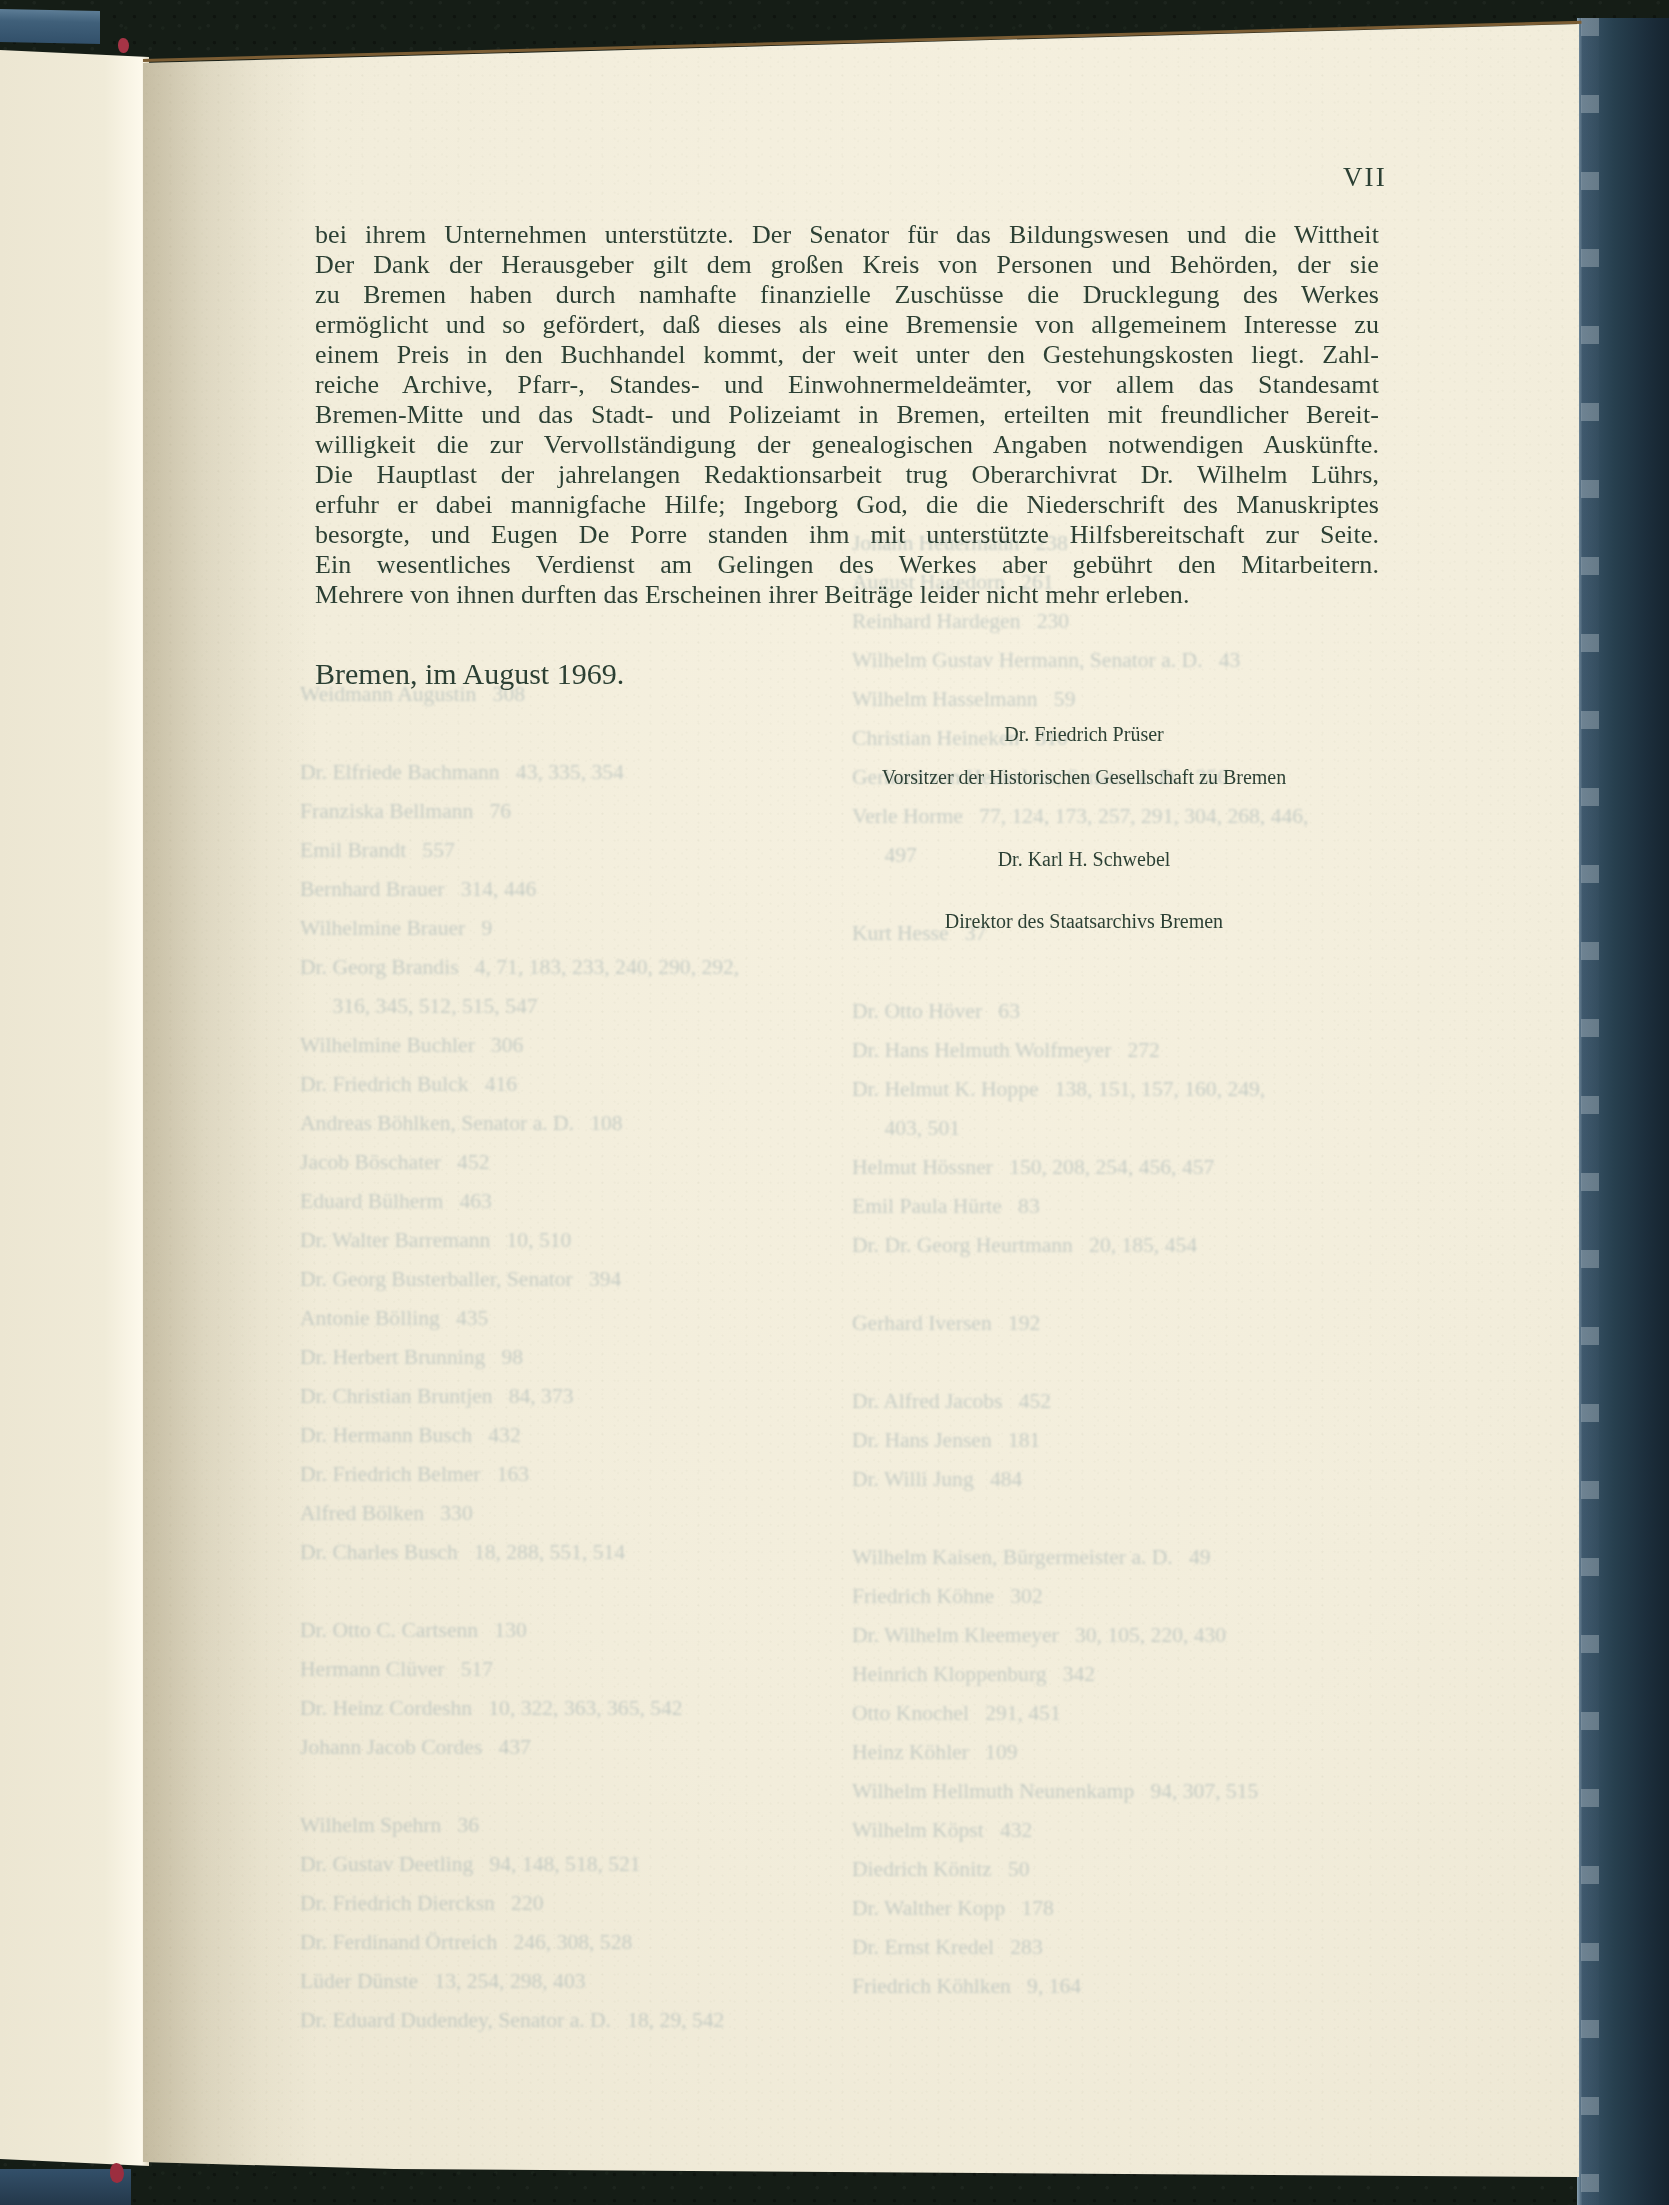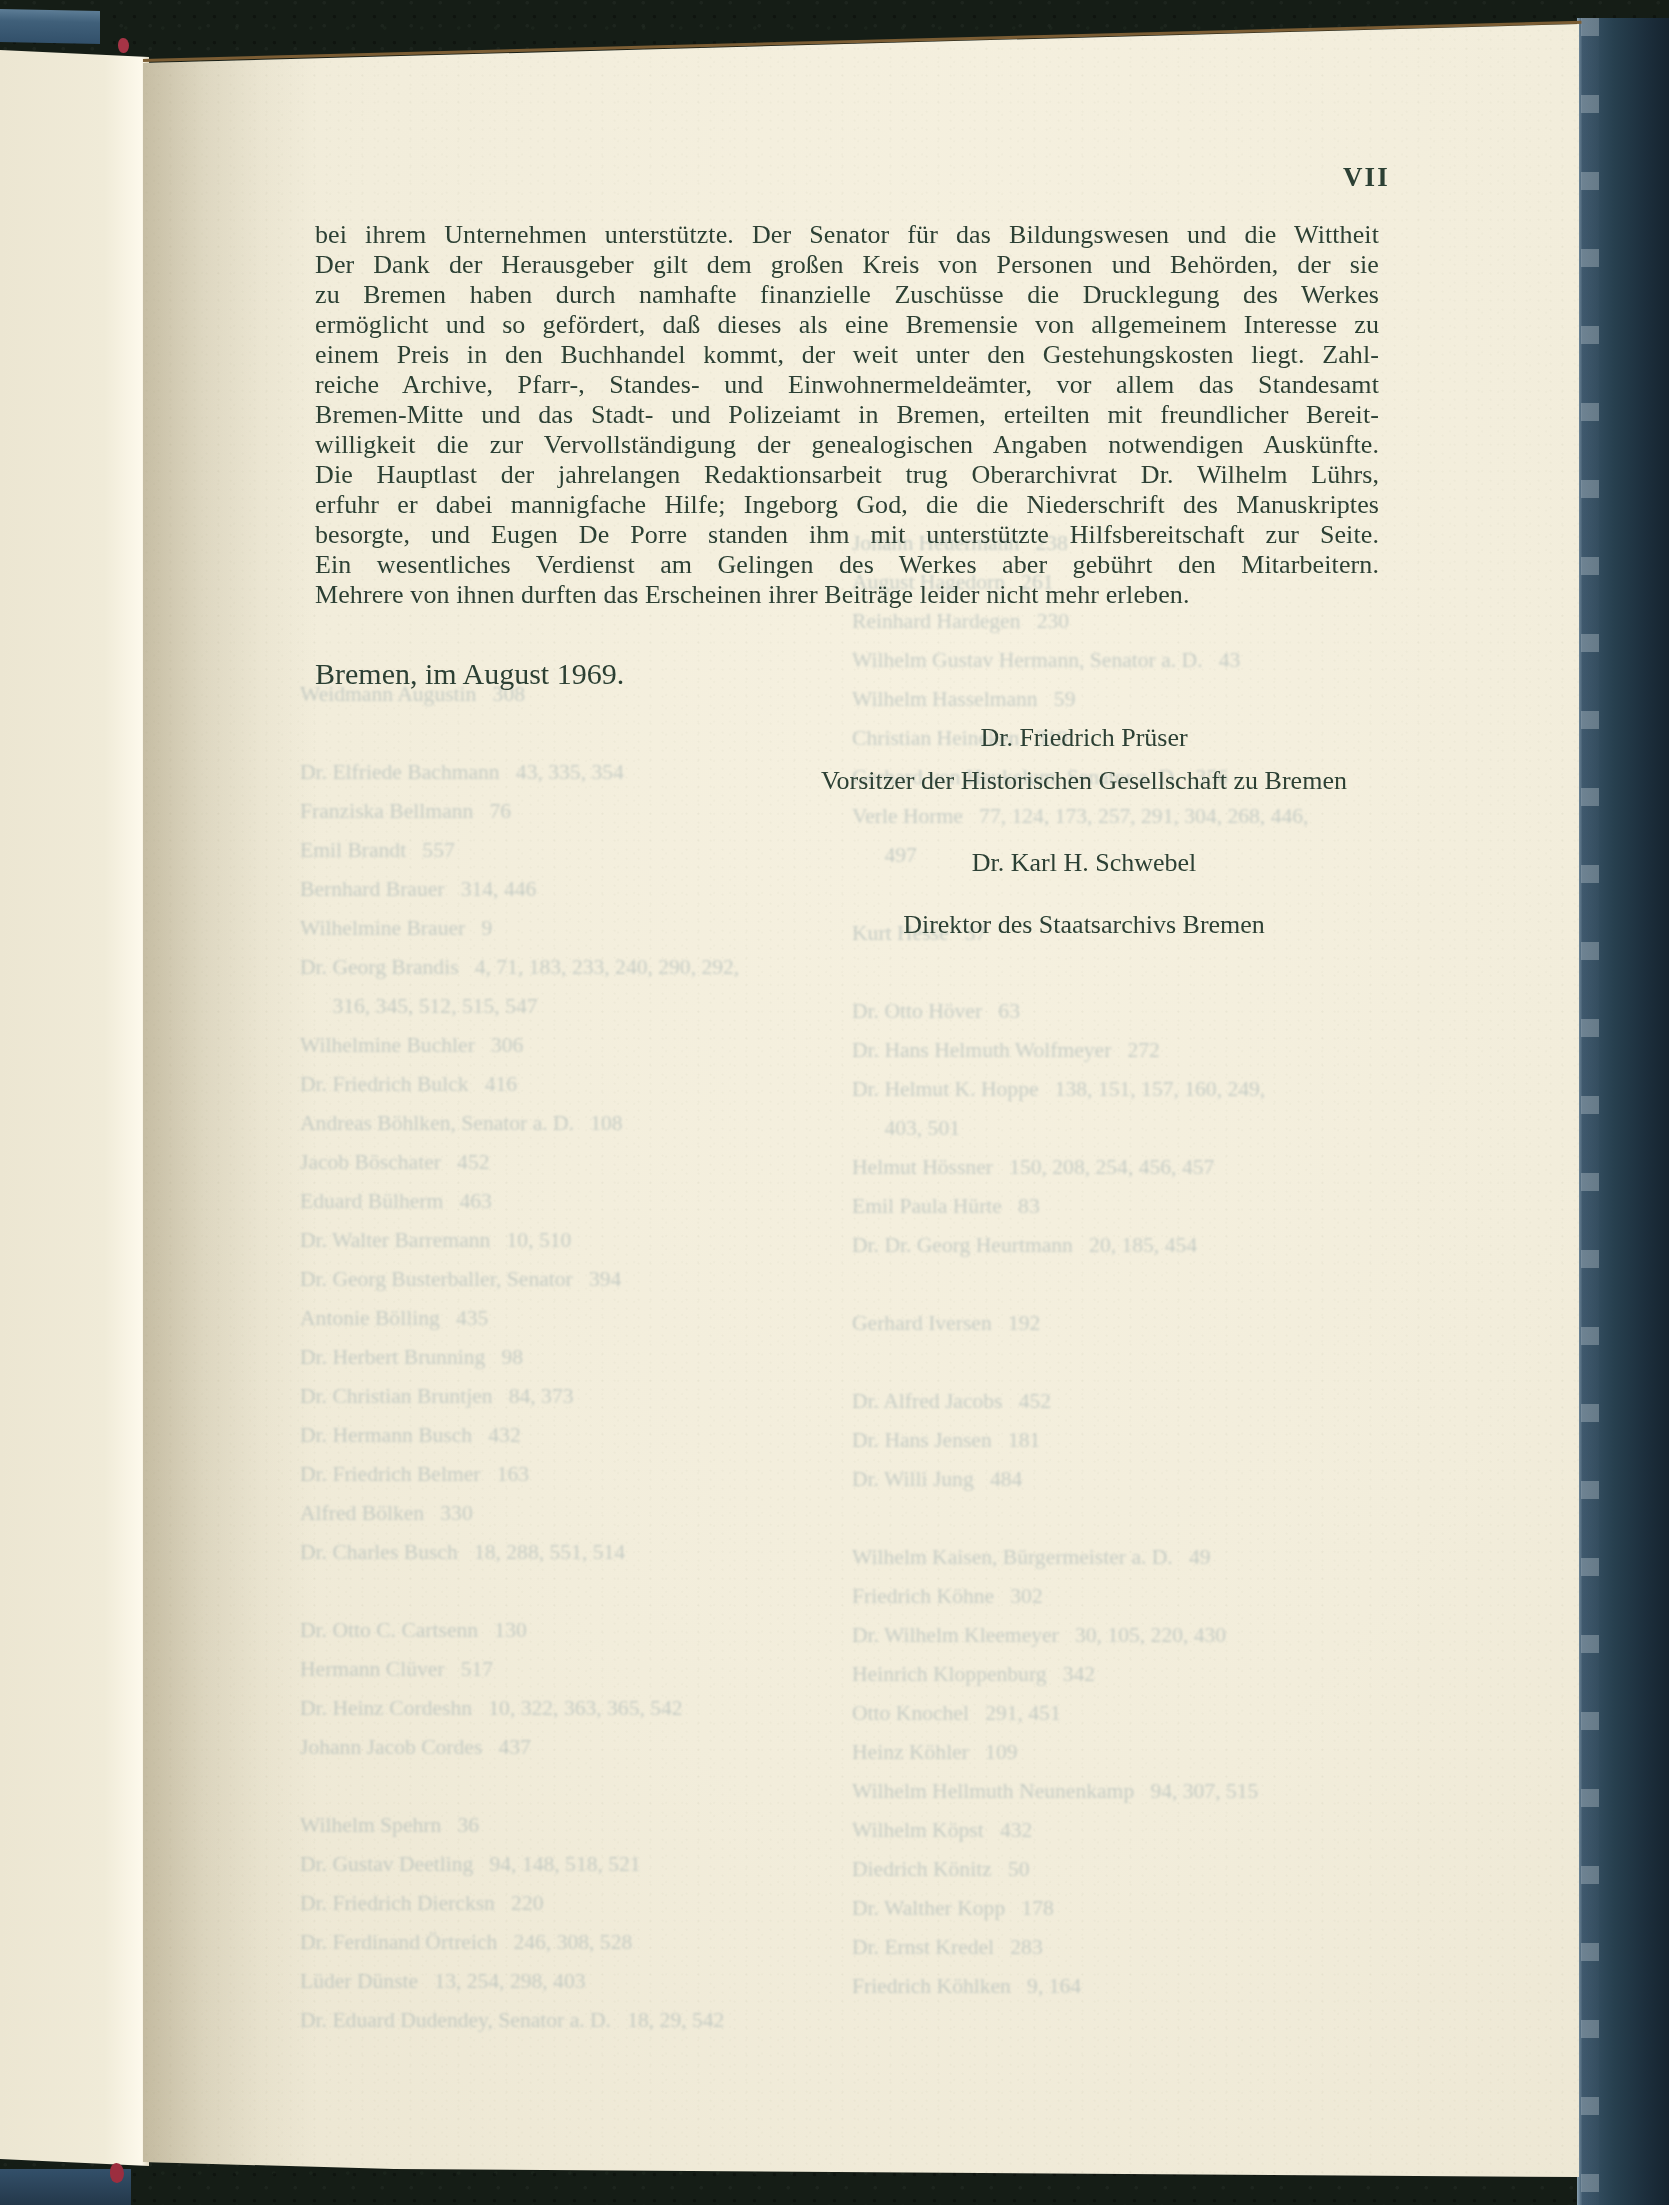--- a/index.html
+++ b/index.html
@@ -56,21 +56,21 @@
   .ghost-right{left:709px;top:524px;width:613px;height:1519px;}
 
   
   .ink{color:#2c4034;}
   .page-number{position:absolute;left:1200px;top:162px;font-size:27px;letter-spacing:2.1px;}
   .paragraph{position:absolute;left:172px;top:220px;width:1064px;
     font-size:26px;line-height:30px;letter-spacing:0.1px;}
   .pline{text-align:justify;text-align-last:justify;}
   .pline.final{text-align-last:left;}
   .date-line{position:absolute;left:172px;top:657px;font-size:30px;}
-  .sig{position:absolute;left:941px;transform:translateX(-50%);white-space:nowrap;font-size:26px;}
+  .sig{position:absolute;left:941px;transform:translateX(-50%);white-space:nowrap;font-size:20px;}
   .sig-name-1{top:723px;}
   .sig-title-1{top:766px;}
   .sig-name-2{top:848px;}
   .sig-title-2{top:910px;}
 
   
   .speck{position:absolute;border-radius:45% 55% 50% 50%;}
   .speck-top{left:118px;top:38px;width:11px;height:15.3px;background:#a63446;}
   .speck-bottom{left:110px;top:2163px;width:14px;height:19.5px;background:#9c2e3f;}
 </style>
@@ -87,21 +87,21 @@
   <div class="page-top-line"></div>
 
   <div class="main-page">
     <div class="page-grain"></div>
 
     <div class="ghost-col ghost-left" id="ghost-left"><div class="gline">Weidmann Augustin   308</div><div class="gline">&nbsp;</div><div class="gline">Dr. Elfriede Bachmann   43, 335, 354</div><div class="gline">Franziska Bellmann   76</div><div class="gline">Emil Brandt   557</div><div class="gline">Bernhard Brauer   314, 446</div><div class="gline">Wilhelmine Brauer   9</div><div class="gline">Dr. Georg Brandis   4, 71, 183, 233, 240, 290, 292,</div><div class="gline">      316, 345, 512, 515, 547</div><div class="gline">Wilhelmine Buchler   306</div><div class="gline">Dr. Friedrich Bulck   416</div><div class="gline">Andreas Böhlken, Senator a. D.   108</div><div class="gline">Jacob Böschater   452</div><div class="gline">Eduard Bülherm   463</div><div class="gline">Dr. Walter Barremann   10, 510</div><div class="gline">Dr. Georg Busterballer, Senator   394</div><div class="gline">Antonie Bölling   435</div><div class="gline">Dr. Herbert Brunning   98</div><div class="gline">Dr. Christian Bruntjen   84, 373</div><div class="gline">Dr. Hermann Busch   432</div><div class="gline">Dr. Friedrich Belmer   163</div><div class="gline">Alfred Bölken   330</div><div class="gline">Dr. Charles Busch   18, 288, 551, 514</div><div class="gline">&nbsp;</div><div class="gline">Dr. Otto C. Cartsenn   130</div><div class="gline">Hermann Clüver   517</div><div class="gline">Dr. Heinz Cordeshn   10, 322, 363, 365, 542</div><div class="gline">Johann Jacob Cordes   437</div><div class="gline">&nbsp;</div><div class="gline">Wilhelm Spehrn   36</div><div class="gline">Dr. Gustav Deetling   94, 148, 518, 521</div><div class="gline">Dr. Friedrich Diercksn   220</div><div class="gline">Dr. Ferdinand Örtreich   246, 308, 528</div><div class="gline">Lüder Dünste   13, 254, 298, 403</div><div class="gline">Dr. Eduard Dudendey, Senator a. D.   18, 29, 542</div></div>
     <div class="ghost-col ghost-right" id="ghost-right"><div class="gline">Johann Heuermann   238</div><div class="gline">August Hagedorn   261</div><div class="gline">Reinhard Hardegen   230</div><div class="gline">Wilhelm Gustav Hermann, Senator a. D.   43</div><div class="gline">Wilhelm Hasselmann   59</div><div class="gline">Christian Heineken   310</div><div class="gline">Gerhard von Heukelum, Senator a. D.   356</div><div class="gline">Verle Horme   77, 124, 173, 257, 291, 304, 268, 446,</div><div class="gline">      497</div><div class="gline">&nbsp;</div><div class="gline">Kurt Hesse   37</div><div class="gline">&nbsp;</div><div class="gline">Dr. Otto Höver   63</div><div class="gline">Dr. Hans Helmuth Wolfmeyer   272</div><div class="gline">Dr. Helmut K. Hoppe   138, 151, 157, 160, 249,</div><div class="gline">      403, 501</div><div class="gline">Helmut Hössner   150, 208, 254, 456, 457</div><div class="gline">Emil Paula Hürte   83</div><div class="gline">Dr. Dr. Georg Heurtmann   20, 185, 454</div><div class="gline">&nbsp;</div><div class="gline">Gerhard Iversen   192</div><div class="gline">&nbsp;</div><div class="gline">Dr. Alfred Jacobs   452</div><div class="gline">Dr. Hans Jensen   181</div><div class="gline">Dr. Willi Jung   484</div><div class="gline">&nbsp;</div><div class="gline">Wilhelm Kaisen, Bürgermeister a. D.   49</div><div class="gline">Friedrich Köhne   302</div><div class="gline">Dr. Wilhelm Kleemeyer   30, 105, 220, 430</div><div class="gline">Heinrich Kloppenburg   342</div><div class="gline">Otto Knochel   291, 451</div><div class="gline">Heinz Köhler   109</div><div class="gline">Wilhelm Hellmuth Neunenkamp   94, 307, 515</div><div class="gline">Wilhelm Köpst   432</div><div class="gline">Diedrich Könitz   50</div><div class="gline">Dr. Walther Kopp   178</div><div class="gline">Dr. Ernst Kredel   283</div><div class="gline">Friedrich Köhlken   9, 164</div></div>
 
     <div class="gutter-shade"></div>
 
-    <div class="page-number ink" style="color: rgb(44, 64, 52); font-weight: bold;">VII</div>
+    <div class="page-number ink" style="color: rgb(44, 64, 52);">VII</div>
 
     <div class="paragraph ink" id="paragraph" style="color: rgb(44, 64, 52);">
         <div class="pline">bei ihrem Unternehmen unterstützte. Der Senator für das Bildungswesen und die Wittheit</div>
         <div class="pline">Der Dank der Herausgeber gilt dem großen Kreis von Personen und Behörden, der sie</div>
         <div class="pline">zu Bremen haben durch namhafte finanzielle Zuschüsse die Drucklegung des Werkes</div>
         <div class="pline">ermöglicht und so gefördert, daß dieses als eine Bremensie von allgemeinem Interesse zu</div>
         <div class="pline">einem Preis in den Buchhandel kommt, der weit unter den Gestehungskosten liegt. Zahl-</div>
         <div class="pline">reiche Archive, Pfarr-, Standes- und Einwohnermeldeämter, vor allem das Standesamt</div>
         <div class="pline">Bremen-Mitte und das Stadt- und Polizeiamt in Bremen, erteilten mit freundlicher Bereit-</div>
         <div class="pline">willigkeit die zur Vervollständigung der genealogischen Angaben notwendigen Auskünfte.</div>

